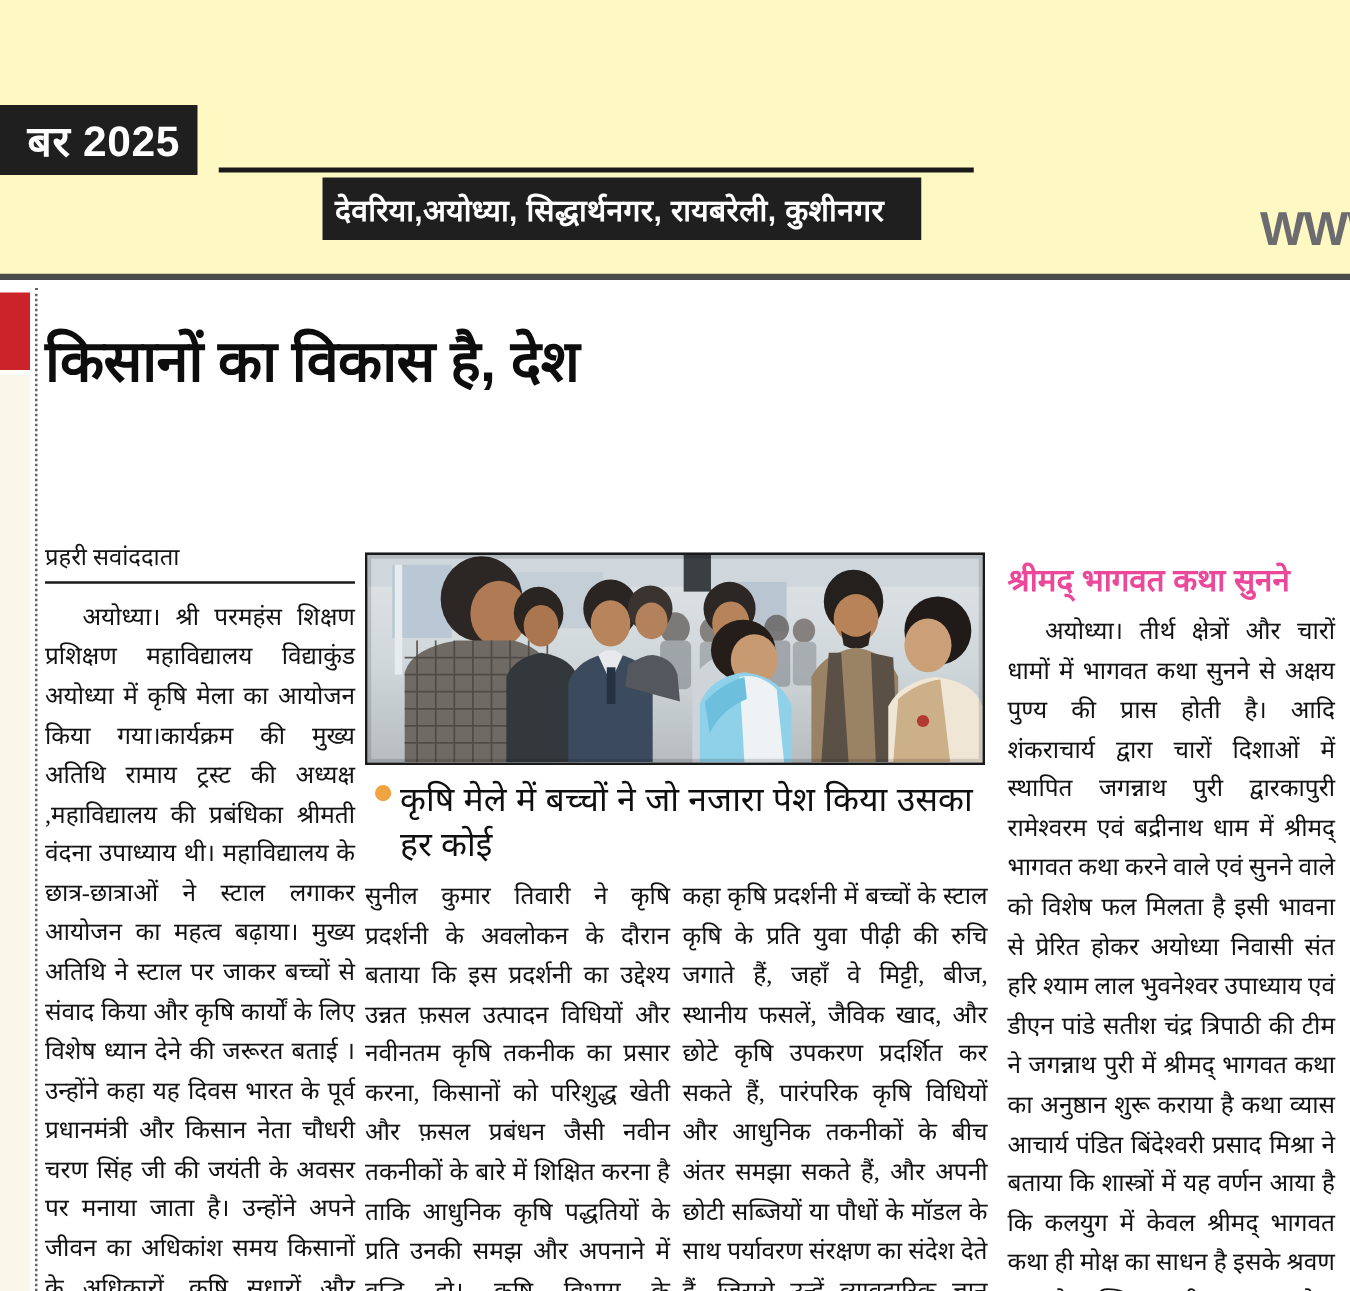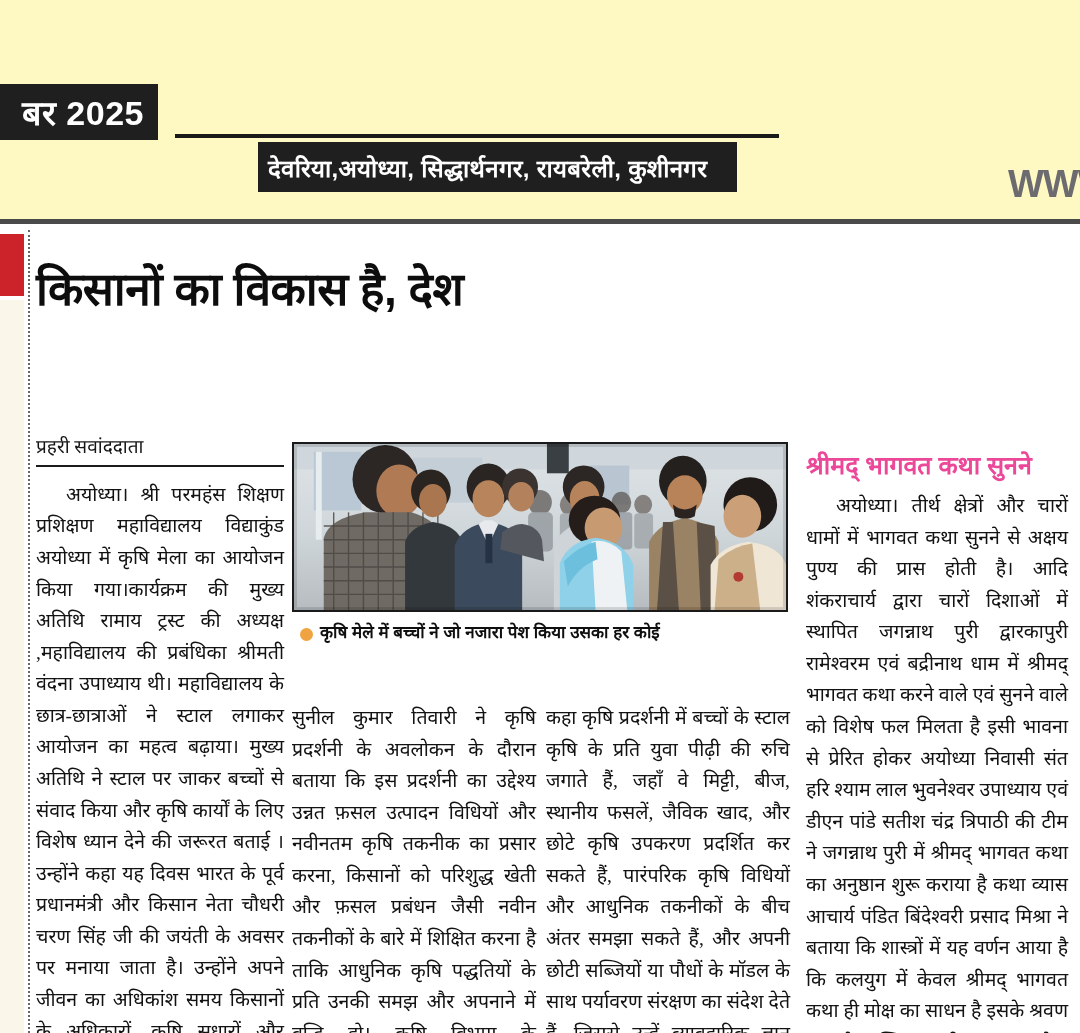--- a/index.html
+++ b/index.html
@@ -218,22 +218,22 @@
   }
   #photo-canvas { display: block; width: 100%; height: 100%; }
 
   
   #photo-caption {
     position: absolute;
     left: 292px;
     top: 398px;
     width: 500px;
     font-family: "Liberation Sans", "DejaVu Sans", sans-serif;
-    font-weight: bold;
-    font-size: 17px;
+    font-weight: normal;
+    font-size: 27px;
     line-height: 1.34;
     color: #0f0f0f;
   }
   #caption-bullet {
     position: absolute;
     left: 300px;
     top: 404px;
     width: 13px;
     height: 13px;
     border-radius: 50%;

